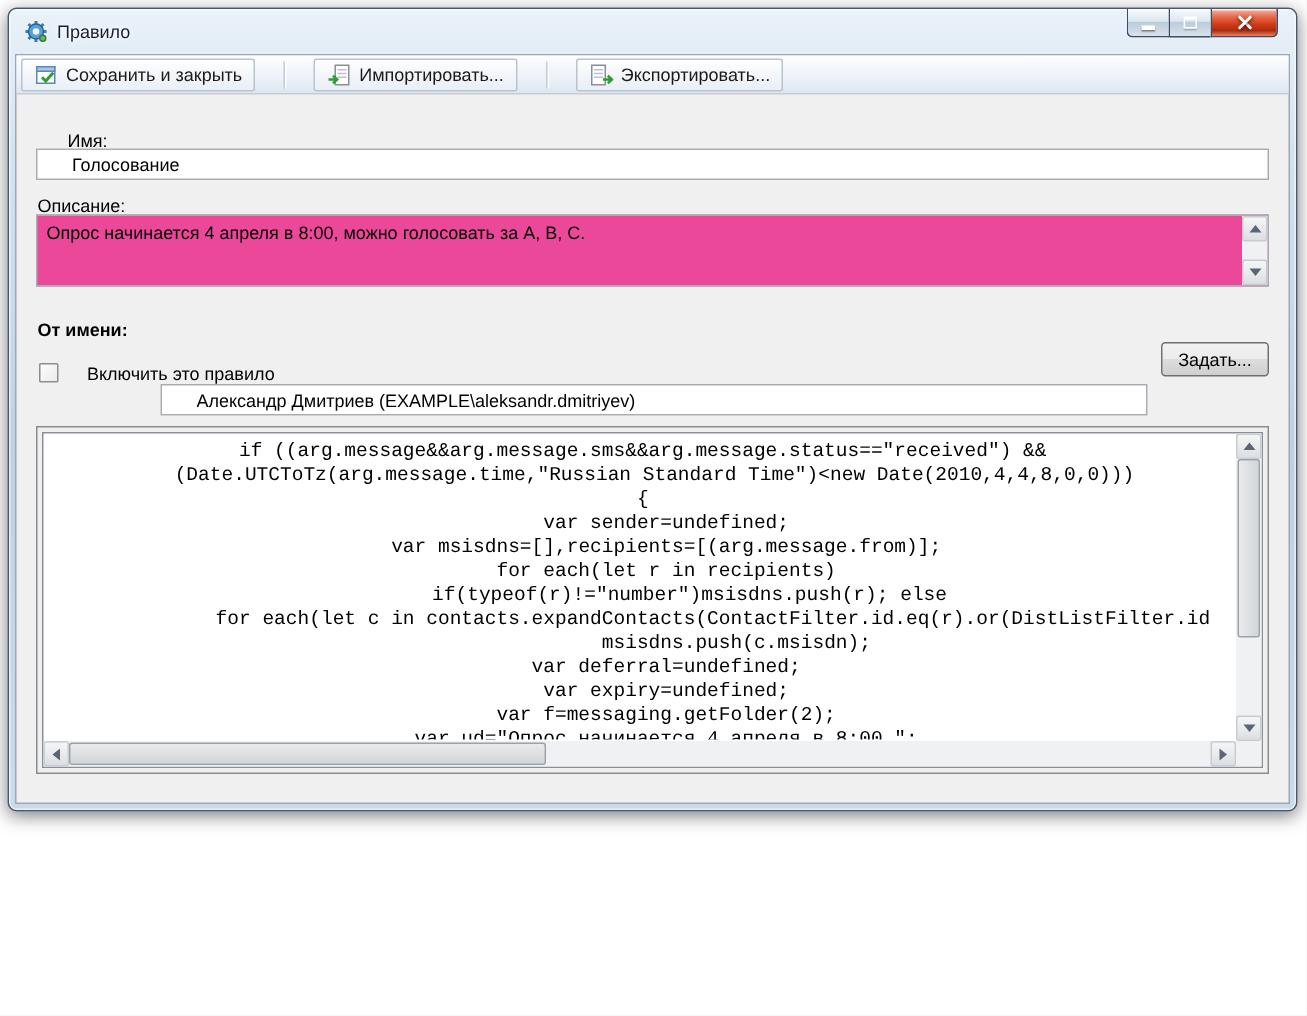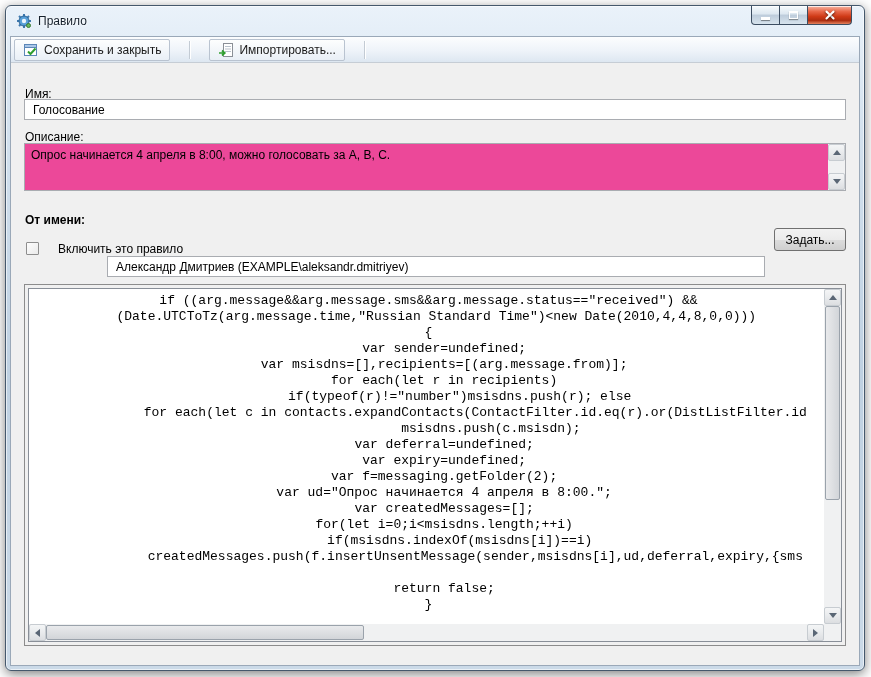--- a/index.html
+++ b/index.html
@@ -5,21 +5,21 @@
   * { box-sizing: border-box; }
   html,body { margin:0; padding:0; }
   body {
     width:871px; height:677px; position:relative; overflow:hidden;
     background:#ffffff;
     font-family:"Liberation Sans", sans-serif; font-size:12px; color:#000;
   }
 
   
   .window {
-    position:absolute; left:5px; top:5px; width:860px; height:666px;
+    position:absolute; left:5px; top:5px; width:860px; height:536px;
     border:1px solid #45586c; border-radius:6px;
     background:linear-gradient(180deg,#eaf2fa 0%,#d4e2ef 18%,#bfd1e2 55%,#cbdae8 100%);
     box-shadow:0 3px 12px rgba(0,0,0,.5), inset 0 0 0 1px rgba(255,255,255,.6);
   }
   .titlebar {
     position:absolute; top:0; left:0; right:0; height:30px;
     display:flex; align-items:center; padding-left:10px; gap:6px;
     border-radius:6px 6px 0 0;
   }
   .title-text { color:#15202c; text-shadow:0 0 4px #fff, 0 0 2px #fff; }
@@ -63,23 +63,23 @@
     background:linear-gradient(180deg,#fdfefe,#e9eff6);
     font-family:"Liberation Sans",sans-serif; font-size:12px; color:#1a1a1a; cursor:default;
   }
   .tb-sep { width:1px; height:18px; background:#c3cbd4; box-shadow:1px 0 0 #fff; margin:0 3px; }
   .tb-icon { display:flex; width:16px; height:16px; }
 
   
   .lbl { position:absolute; left:14px; }
   .textbox {
     position:absolute; height:21px; border:1px solid #a9acb1; background:#fff;
-    padding:0 8px; font-family:"Liberation Sans",sans-serif; font-size:12px; color:#000;
-  }
-  #lbl-name { top:50px; }
+    padding:0 23px; font-family:"Liberation Sans",sans-serif; font-size:12px; color:#000;
+  }
+  #lbl-name { top:50px;margin-left:20px; }
   #input-name { top:62px; left:13px; right:13px; width:auto; }
   #lbl-desc { top:93px; }
   .desc-box { position:absolute; top:106px; left:13px; right:13px; height:48px; background:#ec4899; border:1px solid #a9acb1; }
   .desc-text { position:absolute; left:6px; top:4px; right:24px; }
   .desc-scroll { position:absolute; right:0; top:0; bottom:0; width:17px; background:#f0f1f2; }
 
   #lbl-from { top:176px;font-weight:bold; }
   #input-from { top:172px; left:96px; right:94px; width:auto;margin-top:47px; }
   .btn-set {
     position:absolute; top:171px; right:13px; width:72px; height:23px;
@@ -199,20 +199,30 @@
         <span class="tb-icon">
           <svg width="16" height="16" viewBox="0 0 16 16">
             <rect x="5.5" y="1.5" width="9" height="13" fill="#fff" stroke="#8a8f96"></rect>
             <path d="M7 4.5 H13 M7 7 H13 M7 9.5 H13" stroke="#b9c2cc" stroke-width="1"></path>
             <path d="M1 11 H6 M4 8.5 L6.8 11 L4 13.5" stroke="#2f9e2f" stroke-width="1.7" fill="none"></path>
           </svg>
         </span>
         <span>Импортировать...</span>
       </button>
       <div class="tb-sep"></div>
+      <button class="tb-btn">
+        <span class="tb-icon">
+          <svg width="16" height="16" viewBox="0 0 16 16">
+            <rect x="1.5" y="1.5" width="9" height="13" fill="#fff" stroke="#8a8f96"></rect>
+            <path d="M3 4.5 H9 M3 7 H9 M3 9.5 H9" stroke="#b9c2cc" stroke-width="1"></path>
+            <path d="M9 11 H15 M12.2 8.5 L15 11 L12.2 13.5" stroke="#2f9e2f" stroke-width="1.7" fill="none"></path>
+          </svg>
+        </span>
+        <span>Экспортировать...</span>
+      </button>
     </div>
 
     <div class="lbl" id="lbl-name">Имя:</div>
     <input class="textbox" id="input-name" type="text" value="Голосование" style="">
 
     <div class="lbl" id="lbl-desc">Описание:</div>
     <div class="desc-box">
       <span class="desc-text">Опрос начинается 4 апреля в 8:00, можно голосовать за А, В, С.</span>
       <div class="desc-scroll">
         <div class="sb-btn up">

